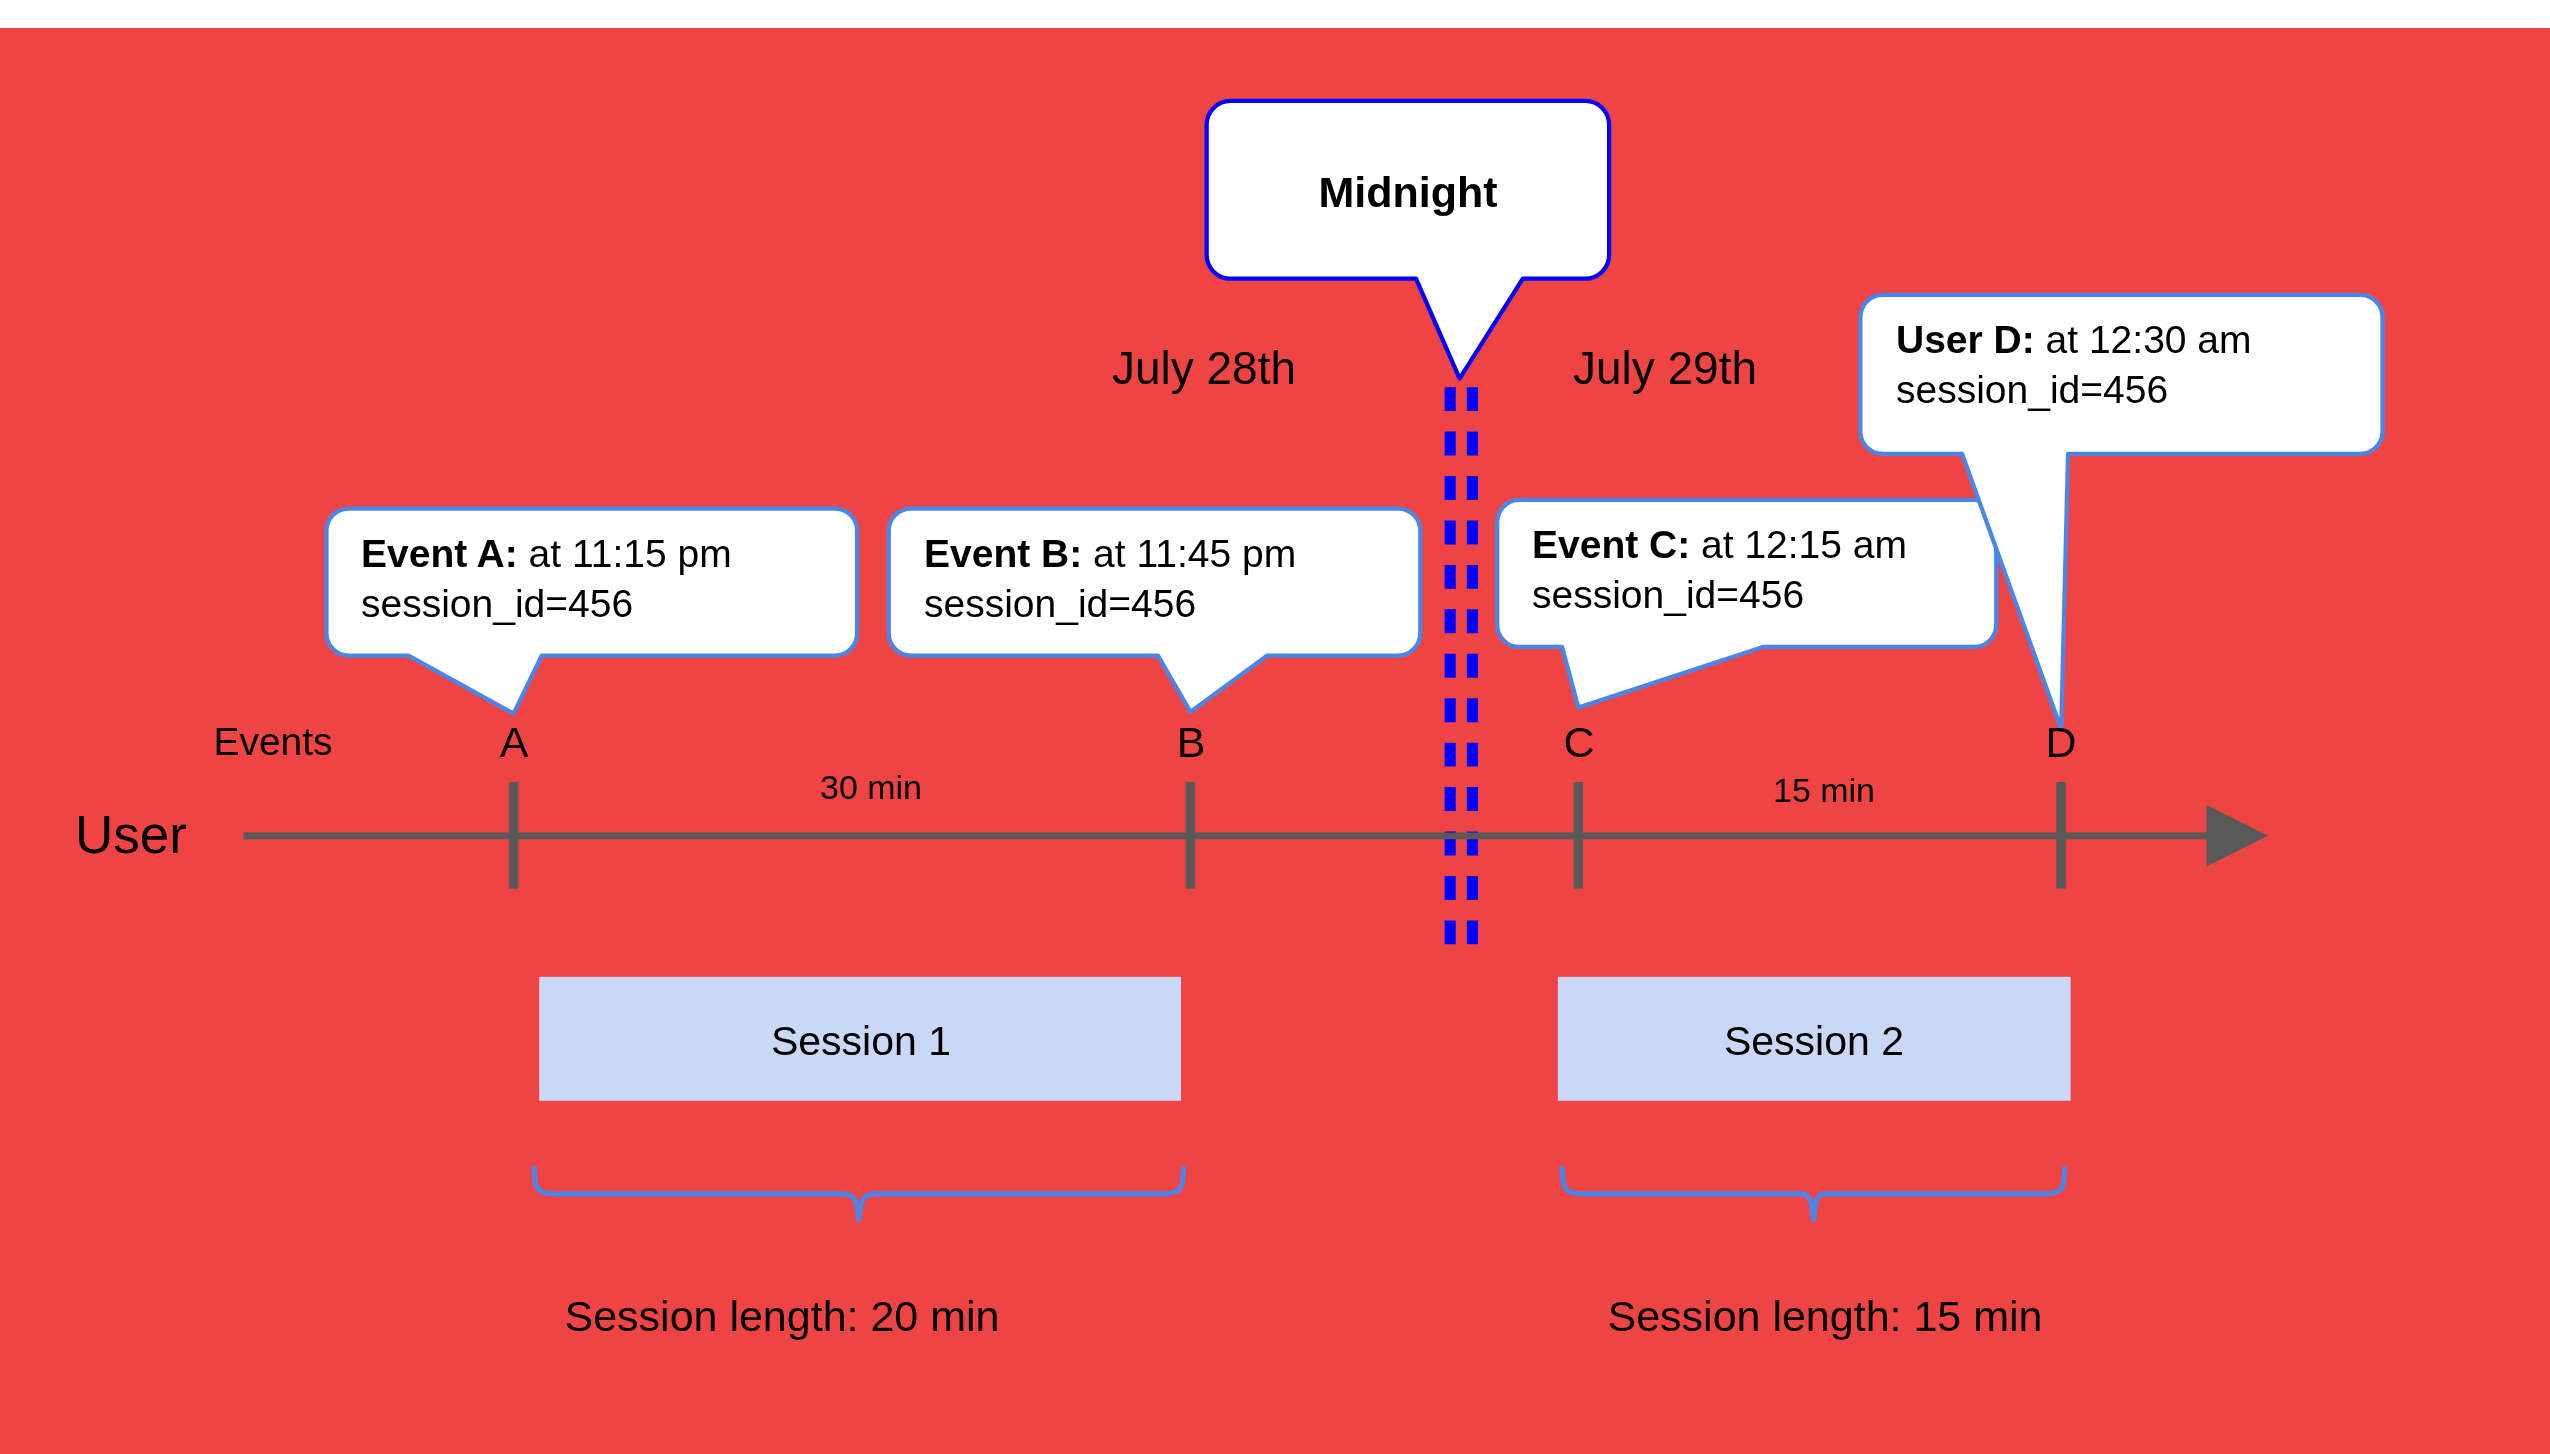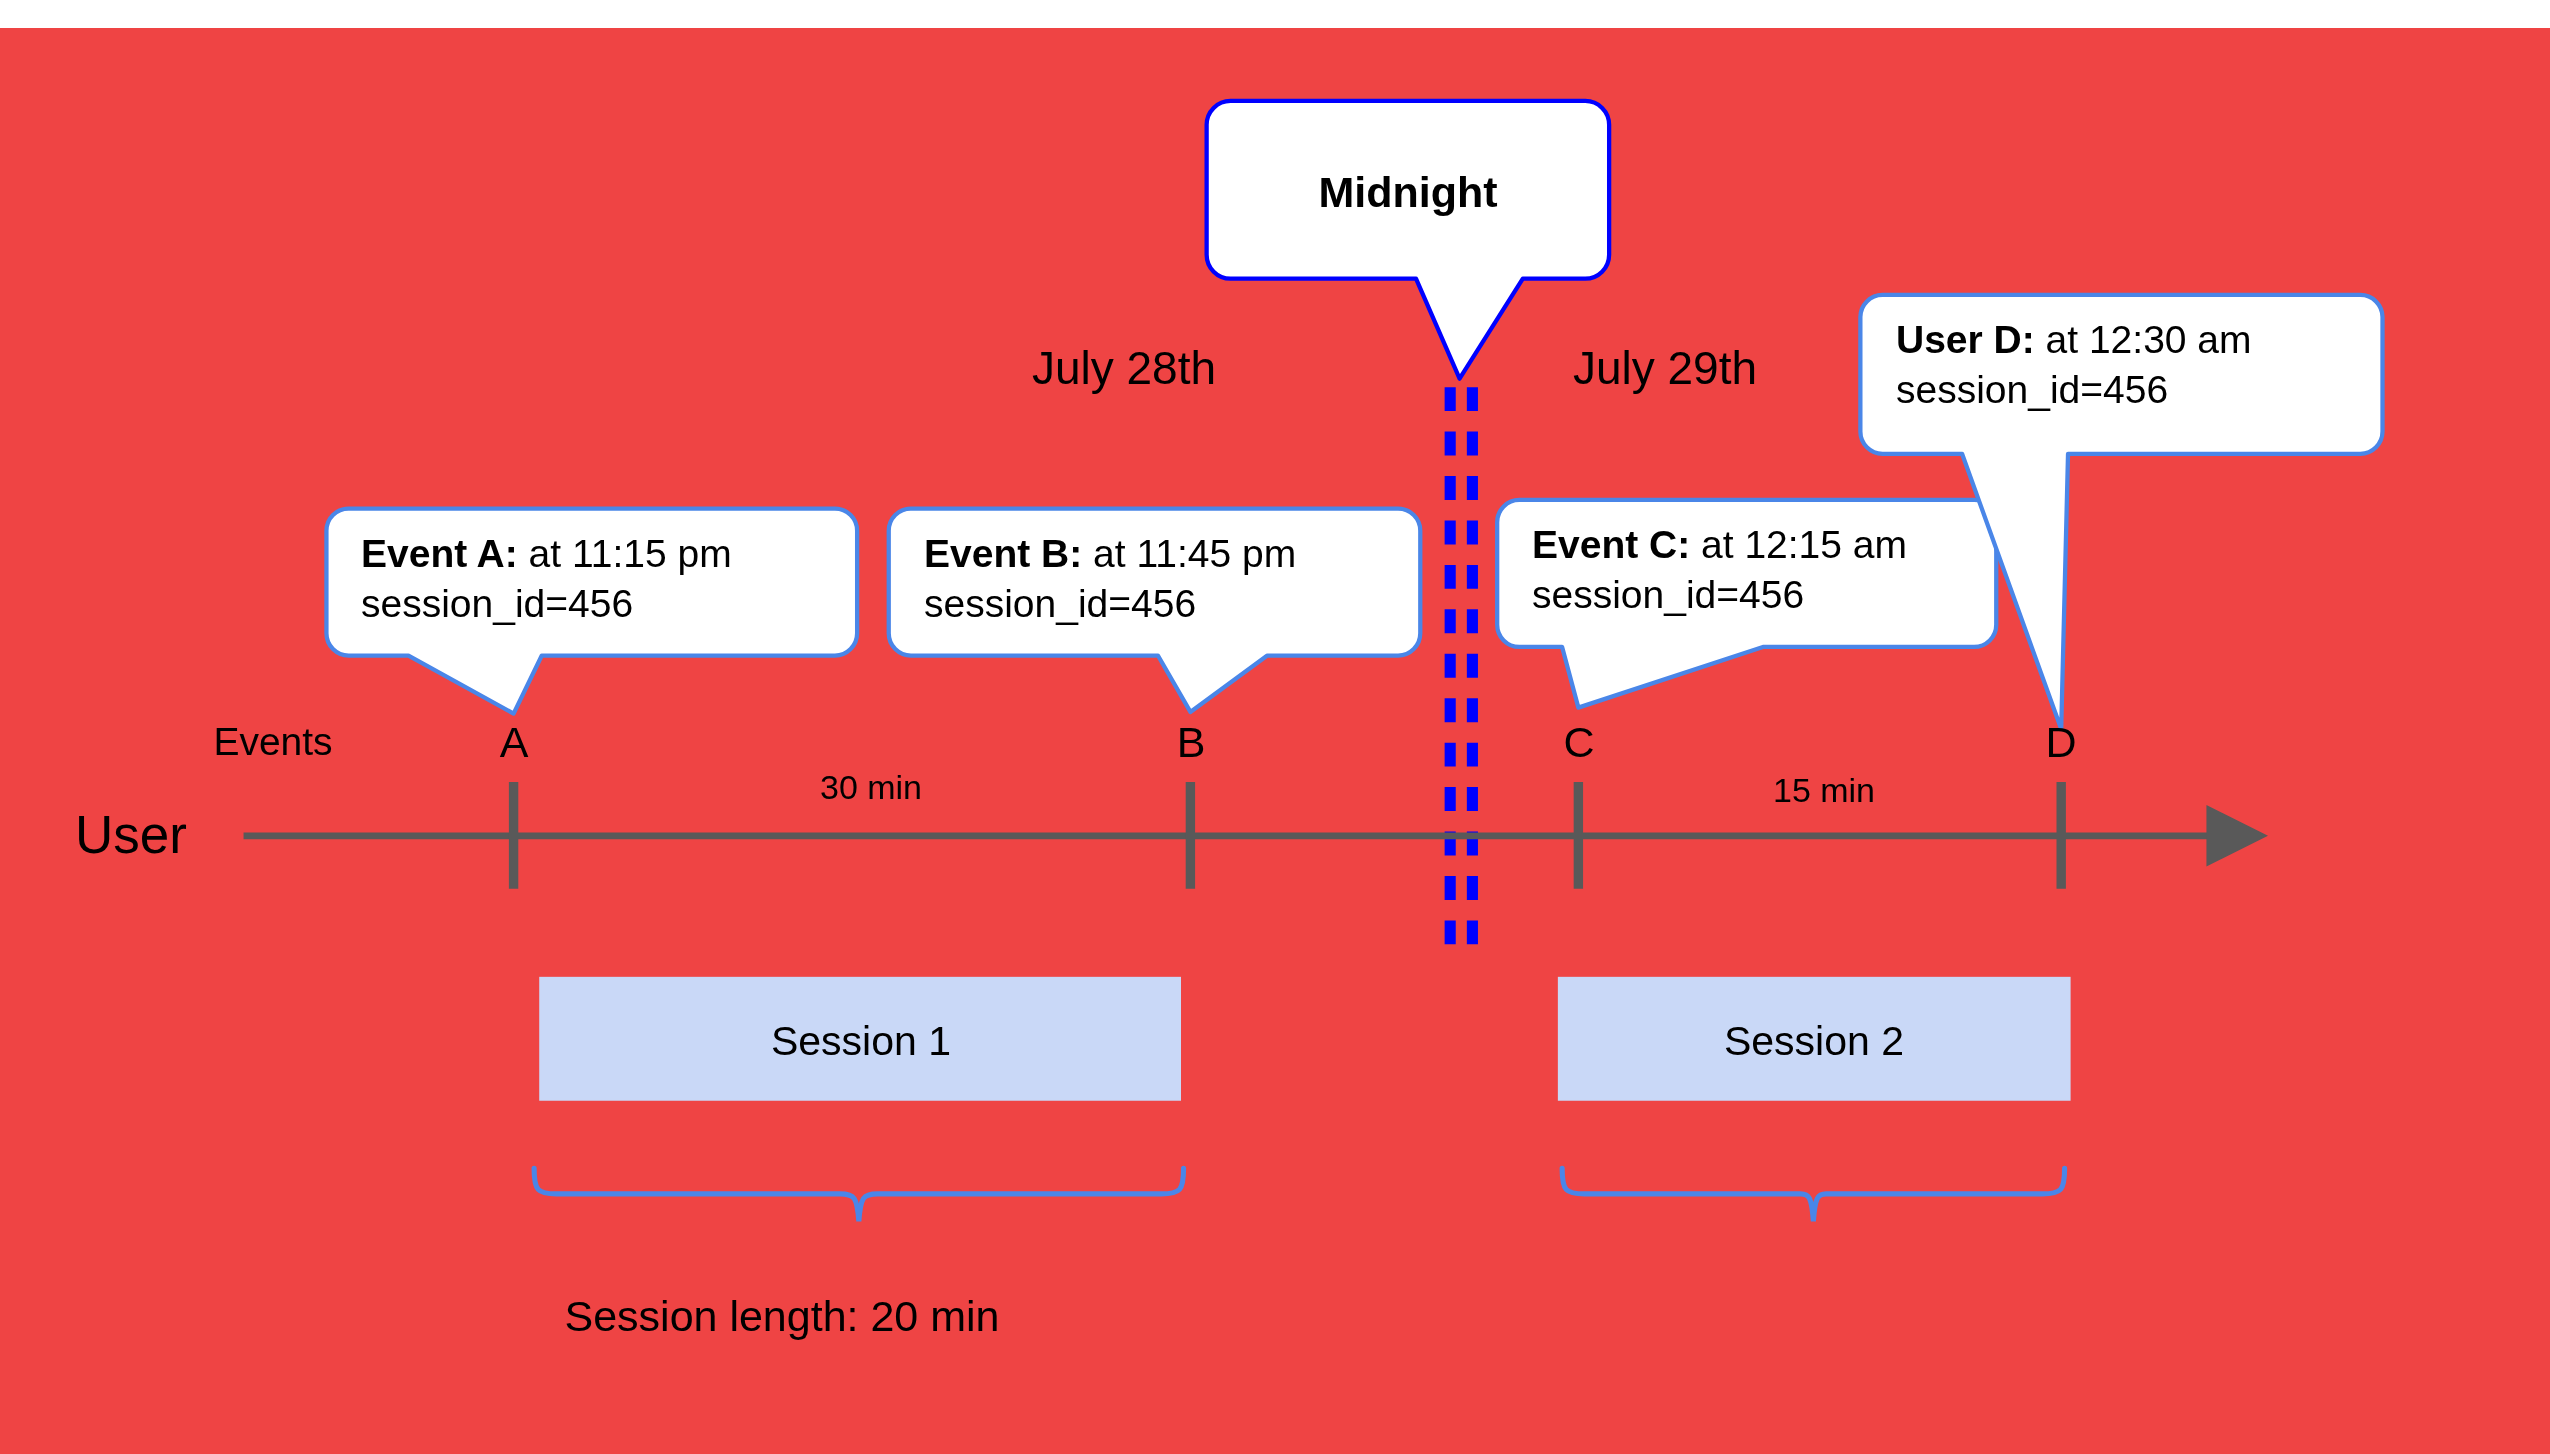--- a/index.html
+++ b/index.html
@@ -193,21 +193,21 @@
                C2060,1364 2100,1364 2107,1364
                C2117,1364 2120,1368 2122,1396
                C2124,1368 2127,1364 2137,1364
                C2144,1364 2184,1364 2390,1364
                C2412,1364 2416,1360 2416,1334" fill="none" stroke="#4A86E8" stroke-width="6" stroke-linecap="round"></path>
     </g>
   </svg>
 
   <div class="txt midnight-label centered" style="left:1408px; top:139px;">Midnight</div>
 
-  <div class="txt date-label centered" style="left:1124px; top:313px;">July 28th</div>
+  <div class="txt date-label centered" style="left:1204px; top:313px;">July 28th</div>
   <div class="txt date-label centered" style="left:1665px; top:313px;">July 29th</div>
 
   <div class="txt callout-text" style="left:361px; top:501px;">
     <div><b>Event A:</b><span> at 11:15 pm</span></div>
     <div>session_id=456</div>
   </div>
 
   <div class="txt callout-text" style="left:924px; top:501px;">
     <div><b>Event B:</b><span> at 11:45 pm</span></div>
     <div>session_id=456</div>
@@ -231,15 +231,16 @@
   <div class="txt tick-label centered" style="left:1579px; top:689px;">C</div>
   <div class="txt tick-label centered" style="left:2061px; top:689px;">D</div>
 
   <div class="txt dur-label centered" style="left:871px; top:739px;">30 min</div>
   <div class="txt dur-label centered" style="left:1824px; top:742px;">15 min</div>
 
   <div class="txt session-label centered" style="left:861px; top:989px;">Session 1</div>
   <div class="txt session-label centered" style="left:1814px; top:989px;">Session 2</div>
 
   <div class="txt session-len-label centered" style="left:782px; top:1263px;">Session length: 20 min</div>
+  <div class="txt session-len-label centered" style="left:1825px; top:1263px;">Session length: 15 min</div>
 
 </div>
 
 
 </body></html>

